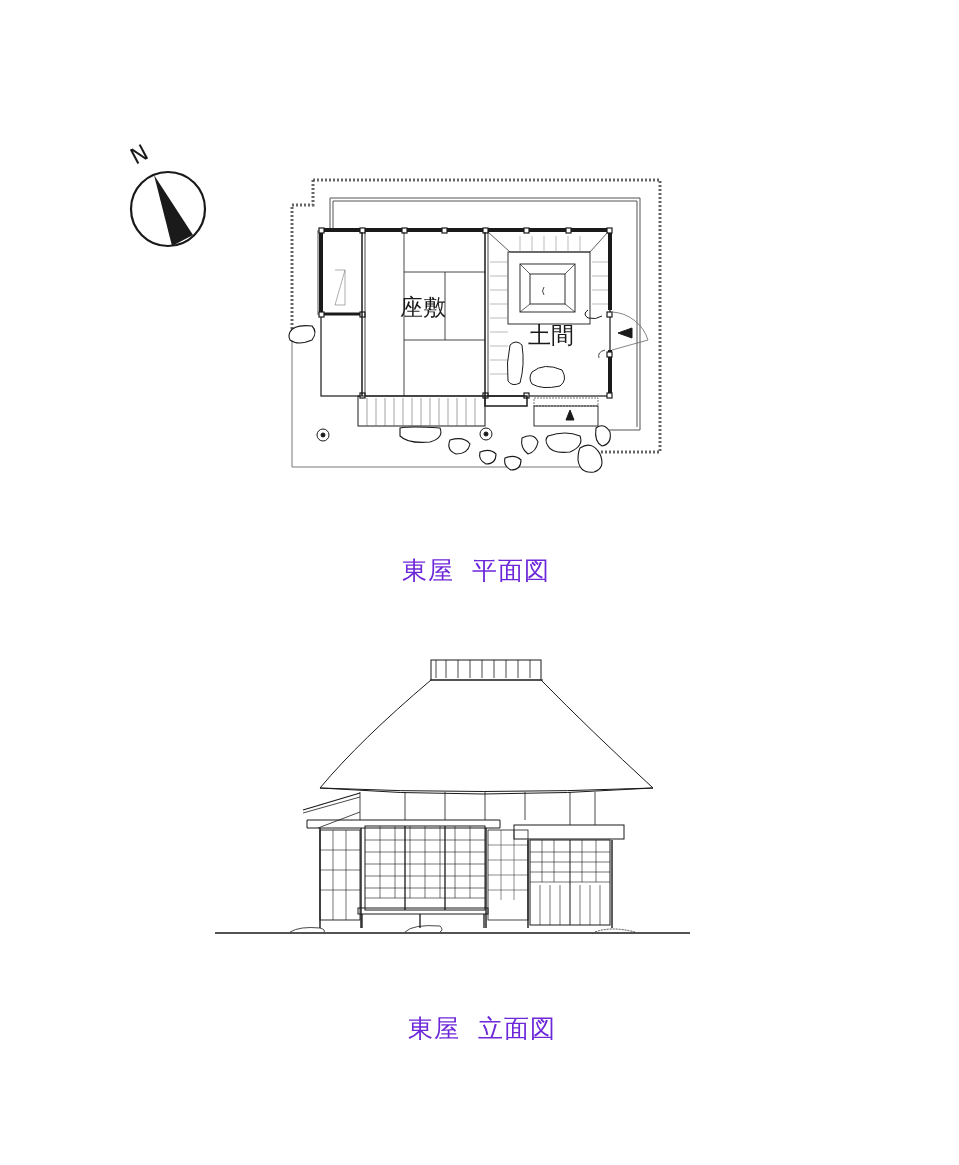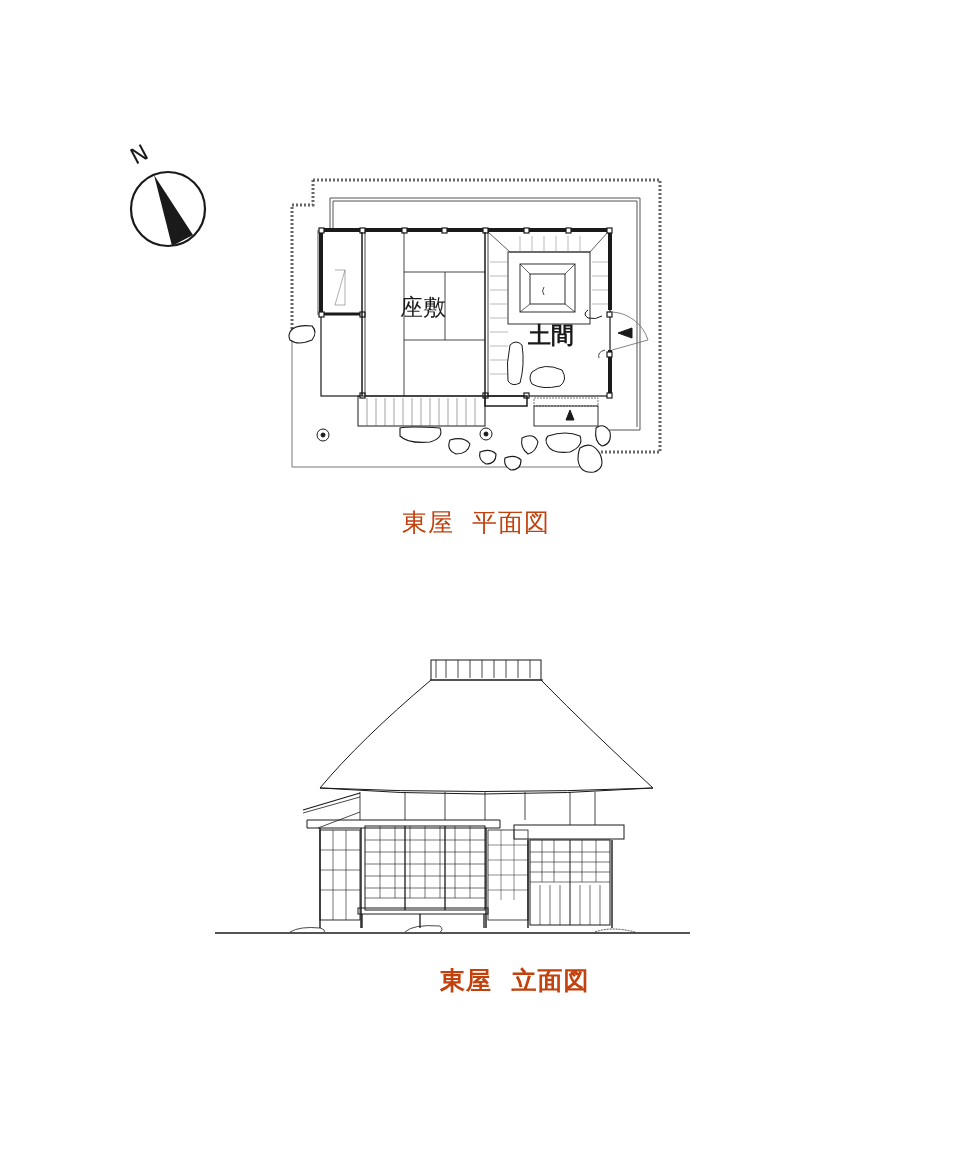--- a/index.html
+++ b/index.html
@@ -1,19 +1,19 @@
 <!DOCTYPE html>
 <html><head>
 <meta charset="utf-8">
 <style>
   html, body { margin: 0; padding: 0; background: #ffffff; }
   body { width: 959px; height: 1165px; position: relative; overflow: hidden;
          font-family: "DejaVu Sans", "Liberation Sans", sans-serif; color: #1a1a1a; }
   svg { position: absolute; left: 0; top: 0; }
-  .caption { position: absolute; font-size: 25px; letter-spacing: 1px; color: #c2410c; white-space: pre; }
+  .caption { position: absolute; font-size: 25px; letter-spacing: 1px; color: #6d28d9; white-space: pre; margin-top: 48px; }
   .room-label { position: absolute; font-size: 23px; color: #1a1a1a; }
   .n-label { position: absolute; font-size: 22px; transform: rotate(-28deg); color: #1a1a1a; }
 </style>
 </head>
 <body>
 
 <div>
   <svg width="959" height="1165">
     <circle cx="168" cy="209" r="37" fill="none" stroke="#1a1a1a" stroke-width="2.2"></circle>
     <polygon points="154,175 193,235 172,246" fill="#1a1a1a"></polygon>
@@ -112,21 +112,21 @@
     <path d="M596,428 q8,-6 14,4 q2,12 -8,14 q-8,-4 -6,-18 z"></path>
   </g>
 
   <circle cx="323" cy="435" r="6" stroke-width="1"></circle>
   <circle cx="323" cy="435" r="2" fill="#1a1a1a"></circle>
   <circle cx="486" cy="434" r="6" stroke-width="1"></circle>
   <circle cx="486" cy="434" r="2" fill="#1a1a1a"></circle>
 </svg>
 
 <div class="room-label" style="left:400px; top:292px;">座敷</div>
-<div class="room-label" style="left:528px; top:320px;font-weight:bold;">土間</div>
+<div class="room-label" style="left:528px; top:320px;">土間</div>
 <div class="caption" style="left:402px; top:506px;">東屋  平面図</div>
 
 <svg width="959" height="1165" fill="none" stroke="#1a1a1a">
 
   <rect x="431" y="660" width="110" height="20" stroke-width="1"></rect>
   <g stroke-width="0.8">
     <path d="M436,660 V678 M446,660 V678 M458,660 V678 M470,660 V678 M482,660 V678 M494,660 V678 M506,660 V678 M518,660 V678 M530,660 V678"></path>
   </g>
   <path d="M430,680 H543" stroke-width="1.2"></path>
 
@@ -167,13 +167,13 @@
     <path d="M542,840 V882 M554,840 V882 M582,840 V882 M596,840 V882"></path>
     <path d="M540,885 V925 M550,885 V925 M560,885 V925 M580,885 V925 M590,885 V925 M600,885 V925"></path>
   </g>
 
   <path d="M215,933 H690" stroke-width="1.3"></path>
   <path d="M290,932 q10,-6 30,-4 q6,2 4,4" stroke-width="0.8"></path>
   <path d="M405,932 q8,-8 35,-6 q4,4 0,6" stroke-width="0.8"></path>
   <path d="M595,932 q16,-6 40,0" stroke-width="0.8" stroke-dasharray="2,1"></path>
 </svg>
 
-<div class="caption" style="left:440px; top:964px;font-weight:bold;">東屋  立面図</div>
+<div class="caption" style="left:408px; top:964px;">東屋  立面図</div>
 
 </body></html>

